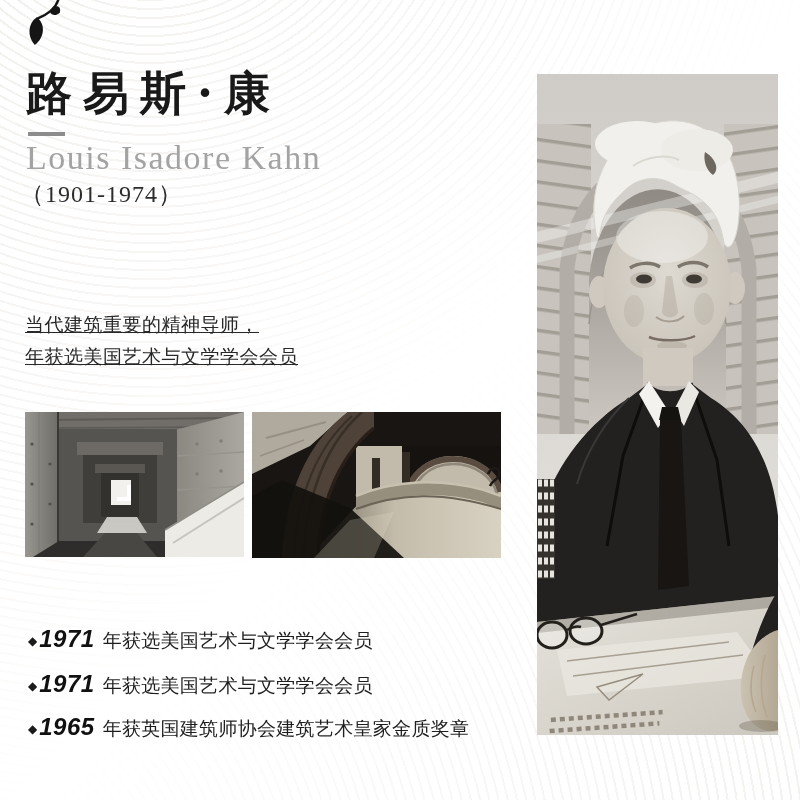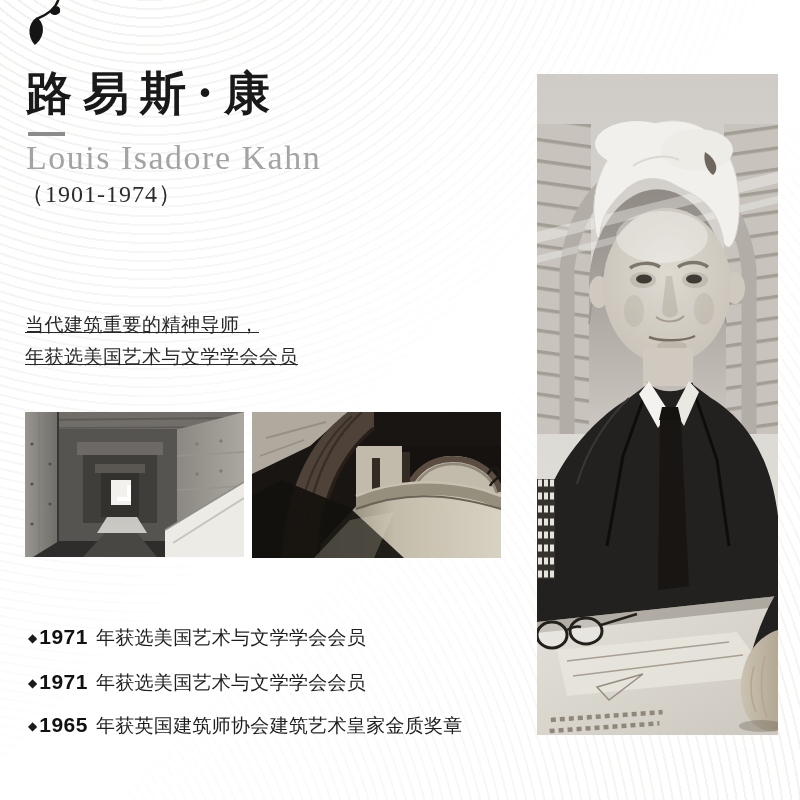--- a/index.html
+++ b/index.html
@@ -51,21 +51,21 @@
   }
   .photo { position:absolute; overflow:hidden; }
   .photo svg { display:block; }
   .photo-1 { left:25px;  top:412px; width:219px; height:145px; }
   .photo-2 { left:252px; top:412px; width:249px; height:146px; }
   .portrait { left:537px; top:74px;  width:241px; height:661px; }
   .ach {
     position:absolute; left:28px; display:flex; align-items:baseline; white-space:nowrap;
   }
   .ach .diamond { font-size:12px; color:#1b1b1b; position:relative; top:-2px; margin-right:2px; }
-  .ach .year { font-size:21px; font-weight:700; color:#111; letter-spacing:0.5px; }
+  .ach .year { font-size:24px; font-weight:700; color:#111; letter-spacing:0.5px;font-style:italic; }
   .ach .atext { font-size:19px; color:#1e1e1e; margin-left:8px; letter-spacing:0.3px; }
   .ach-1 { top:625px; } .ach-2 { top:670px; } .ach-3 { top:713px; }
 </style>
 </head>
 <body>
 
 <div class="page">
 
   <div class="tex tex1"></div>
   <div class="tex tex2"></div>

